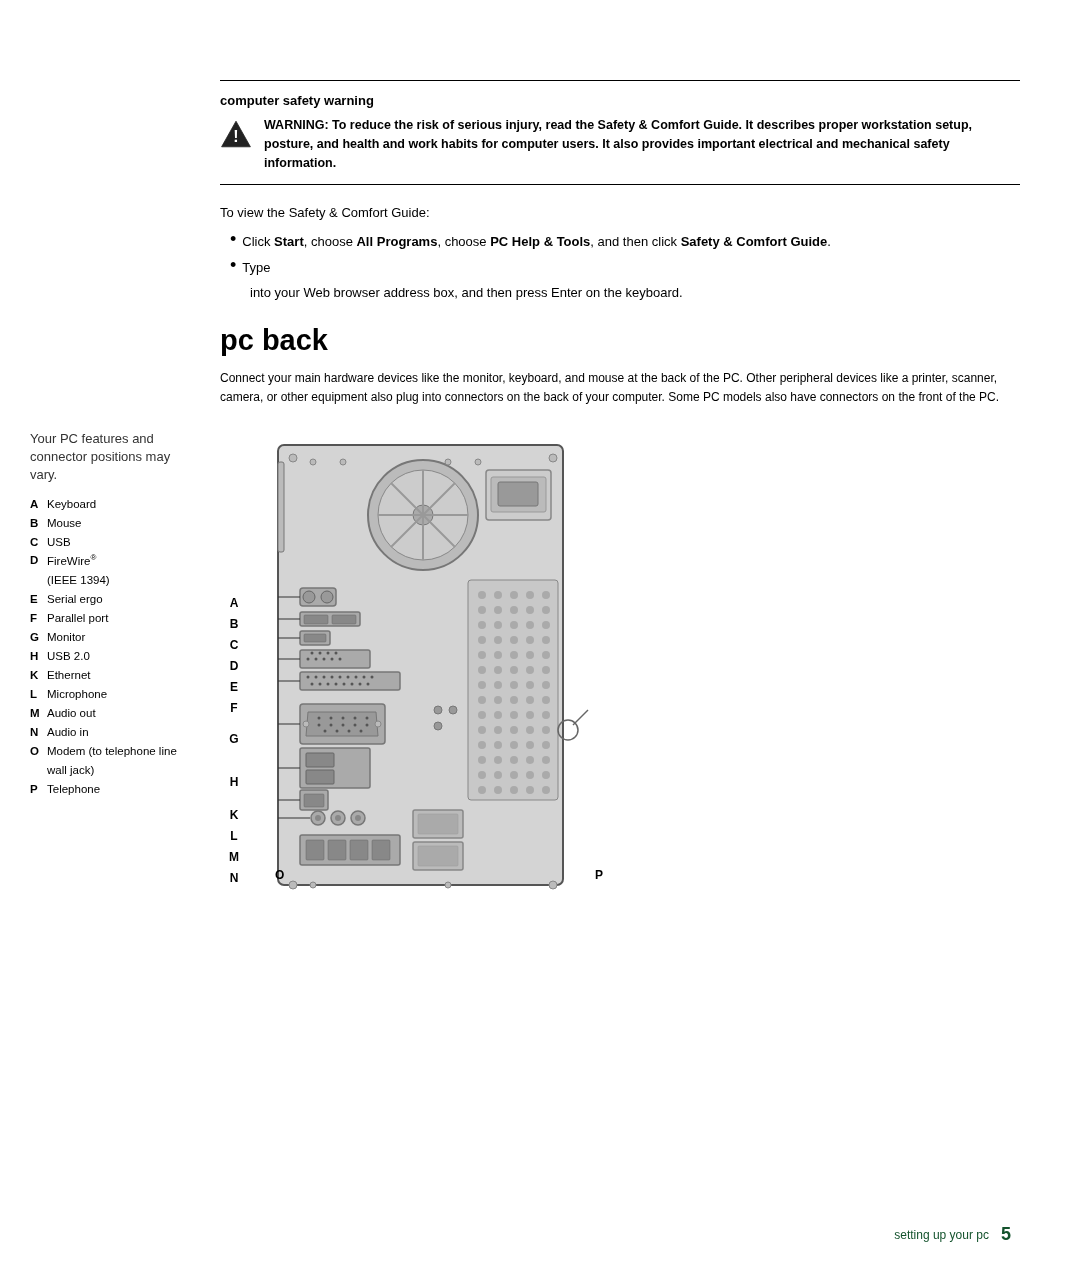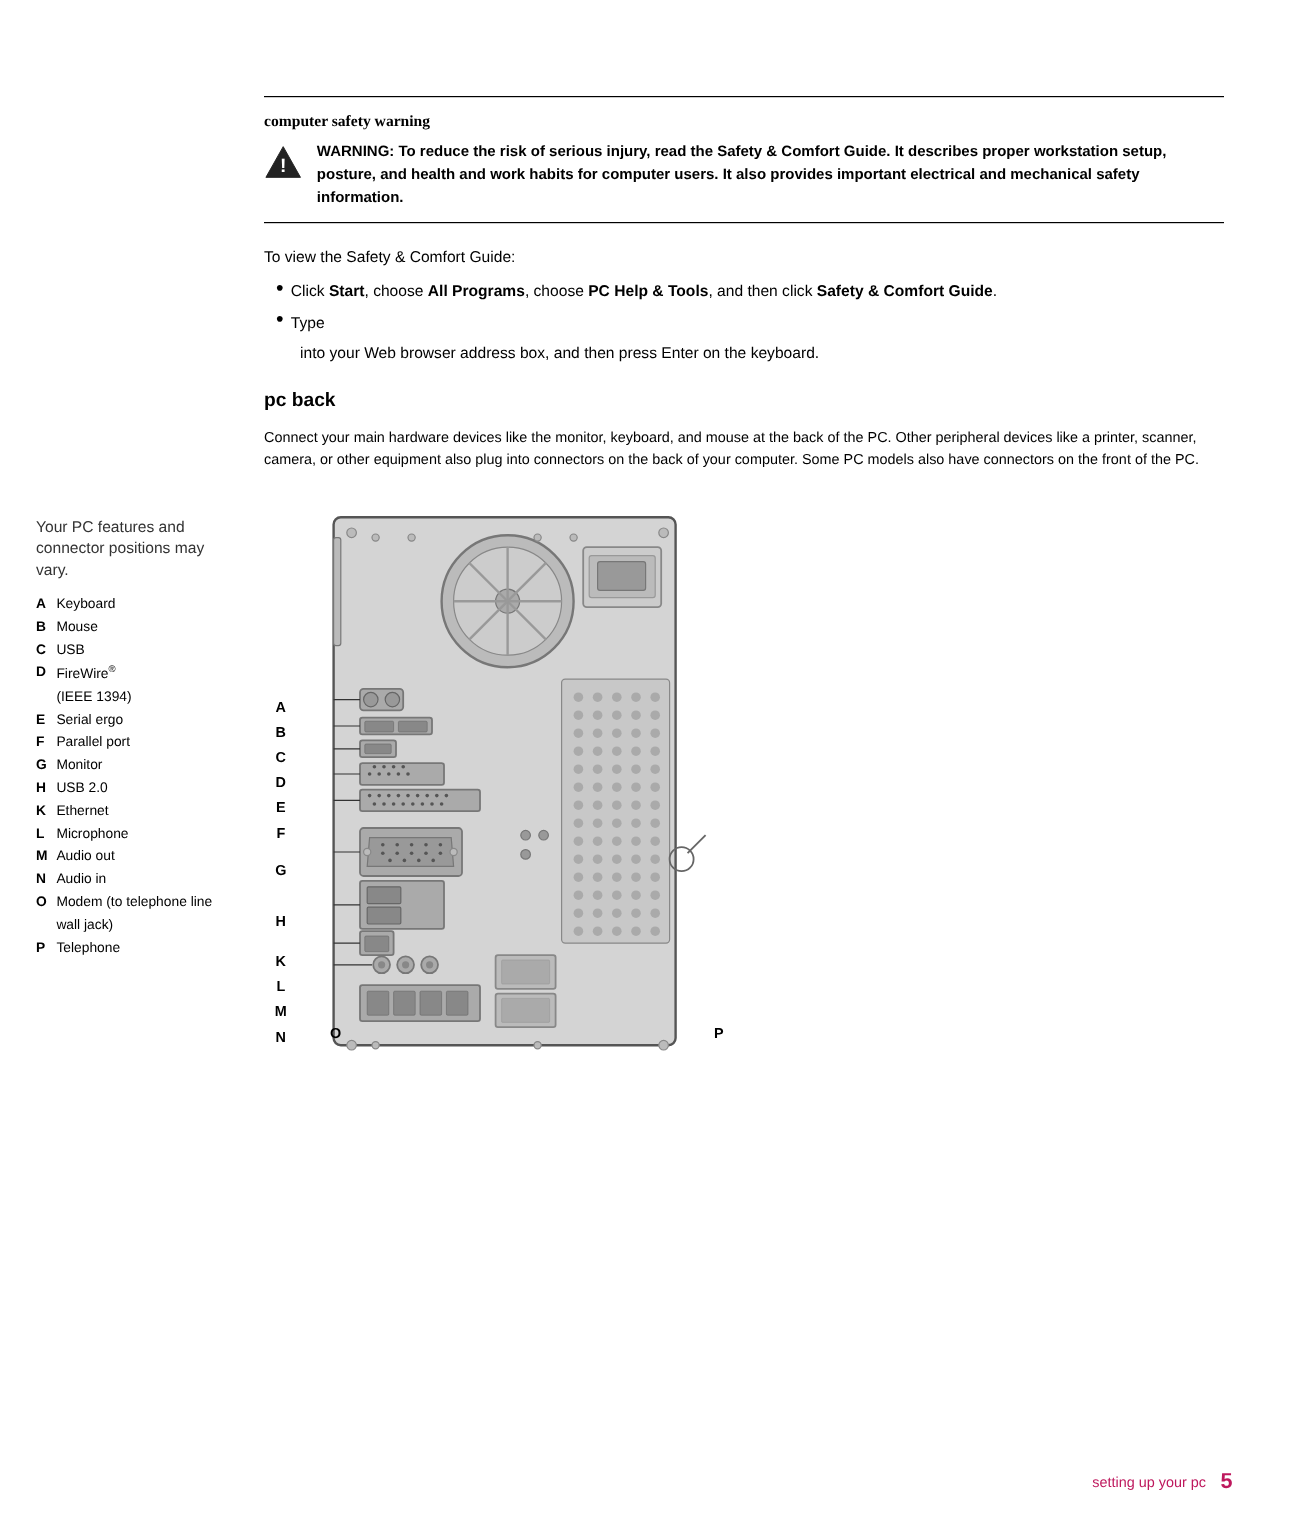--- a/index.html
+++ b/index.html
@@ -67,21 +67,20 @@
       border-top: 1.5px solid #000;
       border-bottom: 1.5px solid #000;
       padding: 12px 0;
       margin-bottom: 18px;
     }
 
     .warning-title {
       font-size: 13px;
       font-weight: bold;
       margin-bottom: 8px;
-      font-family: Liberation Serif, serif;
     }
 
     .warning-box {
       display: flex;
       align-items: flex-start;
       gap: 12px;
     }
 
     .warning-icon {
       width: 32px;
@@ -141,21 +140,21 @@
       margin-bottom: 4px;
     }
 
     .into-text {
       margin-left: 10px;
       padding-left: 20px;
     }
 
     
     .pc-back-heading {
-      font-size: 16px;
+      font-size: 29px;
       font-weight: bold;
       margin: 20px 0 12px 0;
       font-family: Arial, Helvetica, sans-serif;
     }
 
     .pc-back-desc {
       font-size: 12px;
       line-height: 1.6;
       margin-bottom: 33px;
     }
@@ -521,16 +520,16 @@
           <div style="position:absolute; bottom:18px; left:27px; font-weight:bold; font-size:12px;">O</div>
           <div style="position:absolute; bottom:18px; right:5px; font-weight:bold; font-size:12px;">P</div>
         </div>
       </div>
     </div>
 
   </div>
 
 </div>
 
-<div style="position:absolute; bottom:25px; right:53px; display:flex; align-items:center; gap:12px; font-size:12px; color:#be185d;">
+<div style="position:absolute; bottom:25px; right:69px; display:flex; align-items:center; gap:12px; font-size:12px; color:#14532d;">
   <span>setting up your pc</span>
   <span style="font-size:18px; font-weight:bold;">5</span>
 </div>
 
 </body></html>

